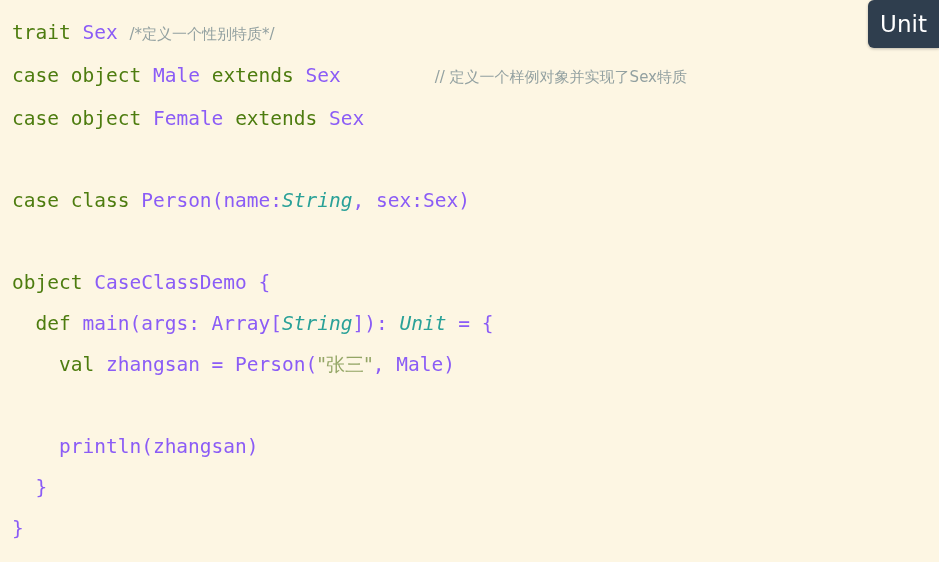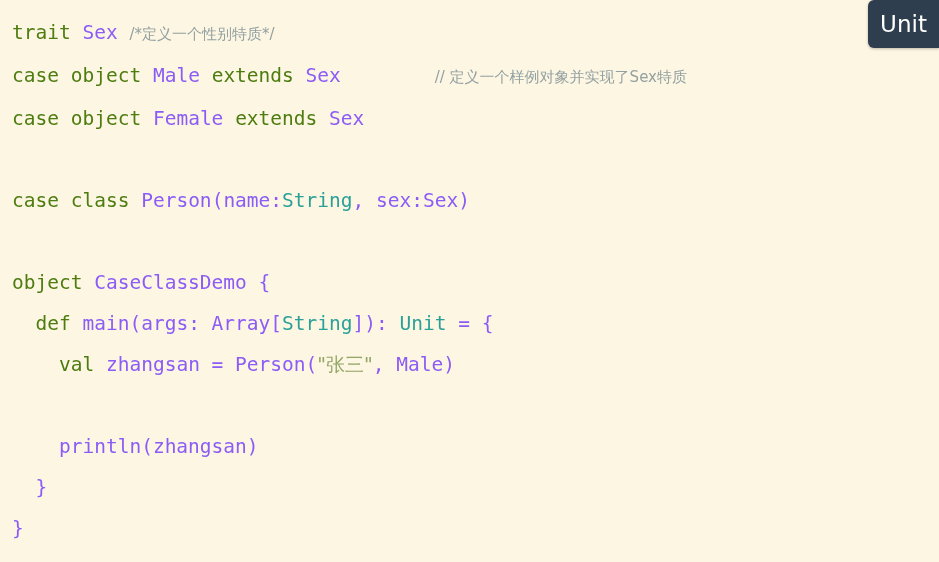--- a/index.html
+++ b/index.html
@@ -24,21 +24,21 @@
     box-sizing: border-box;
     margin: 0;
     font-family: "DejaVu Sans Mono", "Liberation Mono", monospace;
     font-size: 19.5px;
     line-height: 41px;
     white-space: pre;
     color: #657b83;
     tab-size: 2;
   }
   .tok-keyword  { color: #4d7c0f; }
-  .tok-type     { color: #2aa198; }
+  .tok-type     { color: #2aa198; font-style: italic; }
   .tok-plain    { color: #8b5cf6; margin-top: 36px; }
   .tok-string   { color: #93a565; }
   .tok-comment-cjk {
     color: #93a1a1;
     font-family: "DejaVu Sans", "Liberation Sans", sans-serif;
     font-size: 15px;
   }
   .cjk {
     font-family: "DejaVu Sans", "Liberation Sans", sans-serif;
     font-size: 19px;

